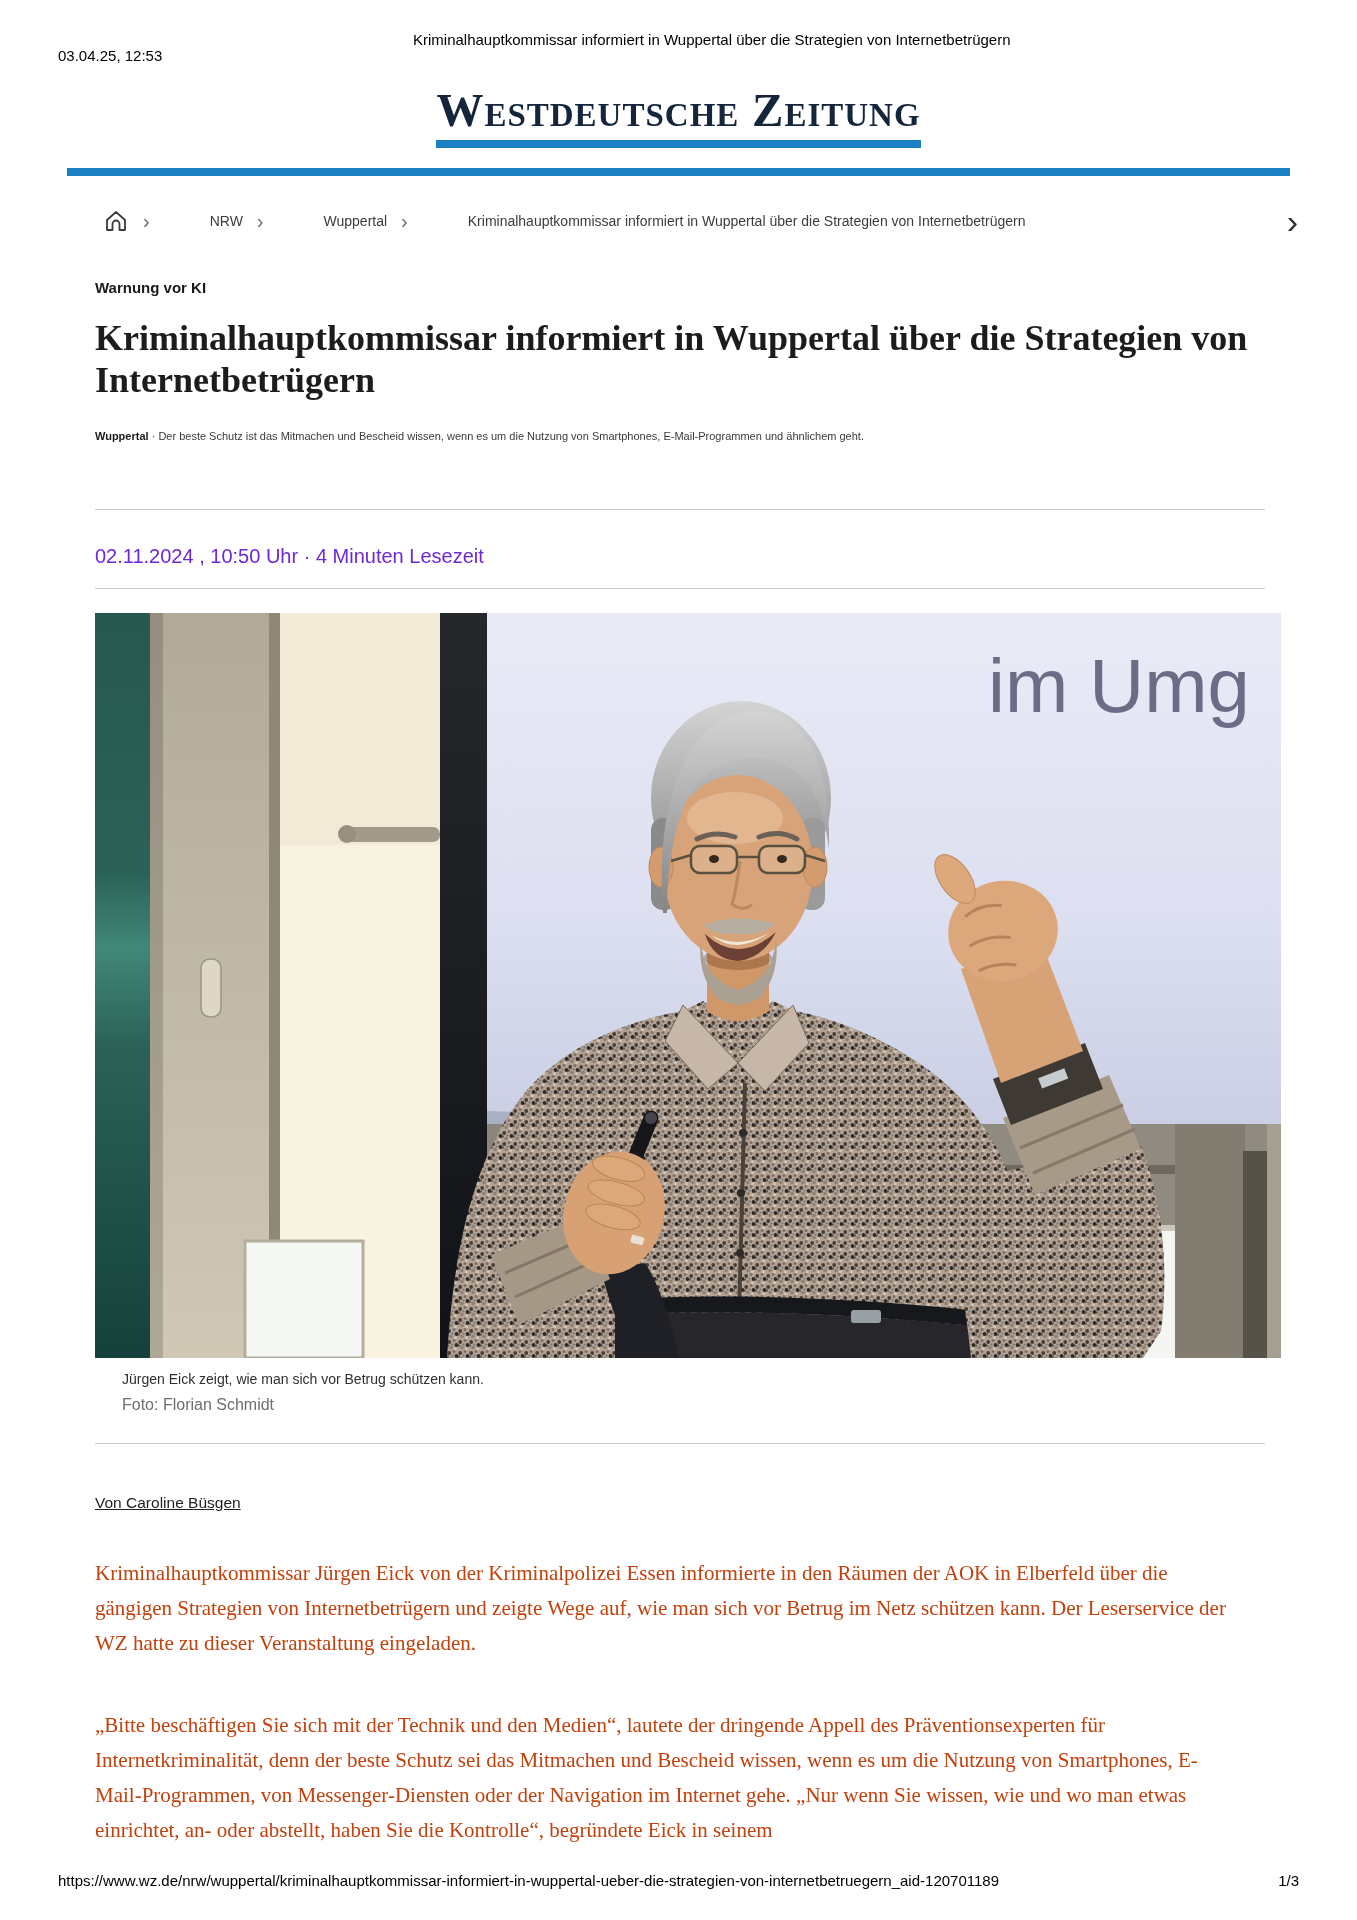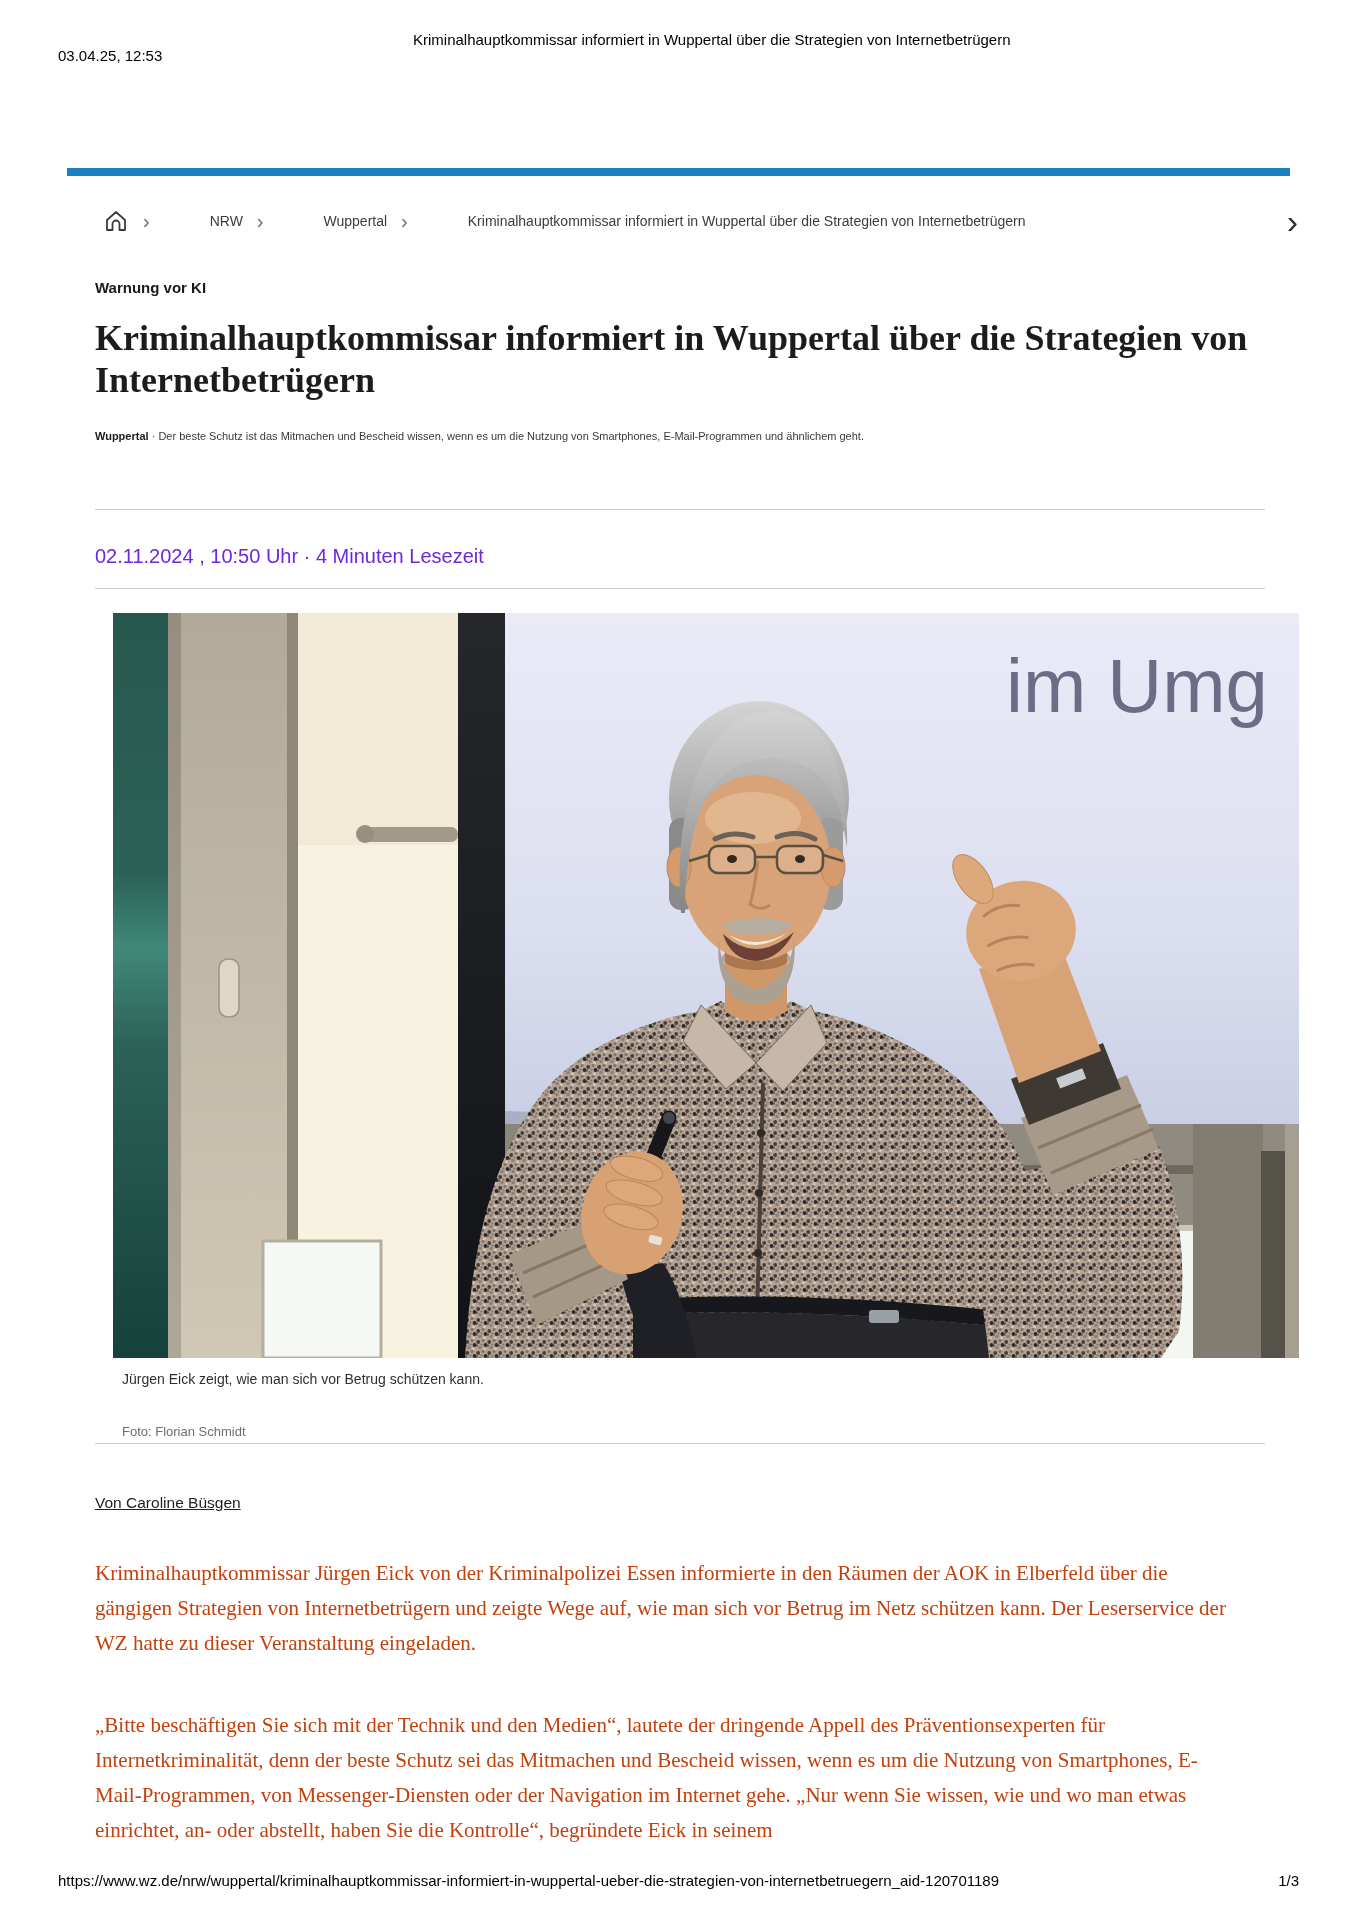--- a/index.html
+++ b/index.html
@@ -47,43 +47,44 @@
   }
   #lead{left:95px;top:426px;width:1160px;font-size:11px;line-height:20px;color:#3a3a3a;}
   #lead .lead-loc{font-weight:700;color:#1a1a1a;}
   .rule{left:95px;width:1170px;border-top:1px solid #c9c9c9;height:0;}
   #rule1{top:509px;}
   #rule2{top:588px;}
   #rule3{top:1443px;}
   #date-row{left:95px;top:545px;font-size:20px;color:#6d28d9;}
 
   
-  #photo{left:113px;top:613px;width:974px;height:745px;}
+  #photo{left:95px;top:613px;width:974px;height:745px;}
   #photo svg{display:block;}
   #caption{left:122px;top:1371px;font-size:14px;color:#2f2f2f;}
-  #credit{left:122px;top:1396px;font-size:13px;color:#6e6e6e;margin-top:28px;}
+  #credit{left:122px;top:1396px;font-size:16px;color:#6e6e6e;}
 
   
   #byline{left:95px;top:1494px;font-size:15.5px;color:#222;text-decoration:underline;}
   .bodycopy{
     left:95px;width:1140px;margin:0;
     font-family:"Liberation Serif", serif;
     font-size:21px;line-height:35px;color:#c2410c;
   }
   #para1{top:1556px;}
   #para2{top:1708px;}
 </style>
 </head>
 <body>
 
 <span id="header-date" class="abs meta-text">03.04.25, 12:53</span>
 <span id="header-title" class="abs meta-text">Kriminalhauptkommissar informiert in Wuppertal über die Strategien von Internetbetrügern</span>
 
 <div id="masthead" class="abs">
   <div class="logo-wrap">
+    <div class="logo-text">Westdeutsche Zeitung</div>
     <div class="logo-underline"></div>
   </div>
 </div>
 
 <div id="top-bar" class="abs"></div>
 
 <nav id="breadcrumb" class="abs">
   <span id="home-link">
     <svg width="26" height="26" viewBox="0 0 26 26" aria-hidden="true">
       <path d="M4 12 L13 4 L22 12 V22 H16.5 V16 A3.5 3.5 0 0 0 9.5 16 V22 H4 Z" fill="none" stroke="#3c3c3c" stroke-width="1.8" stroke-linejoin="round"></path>

